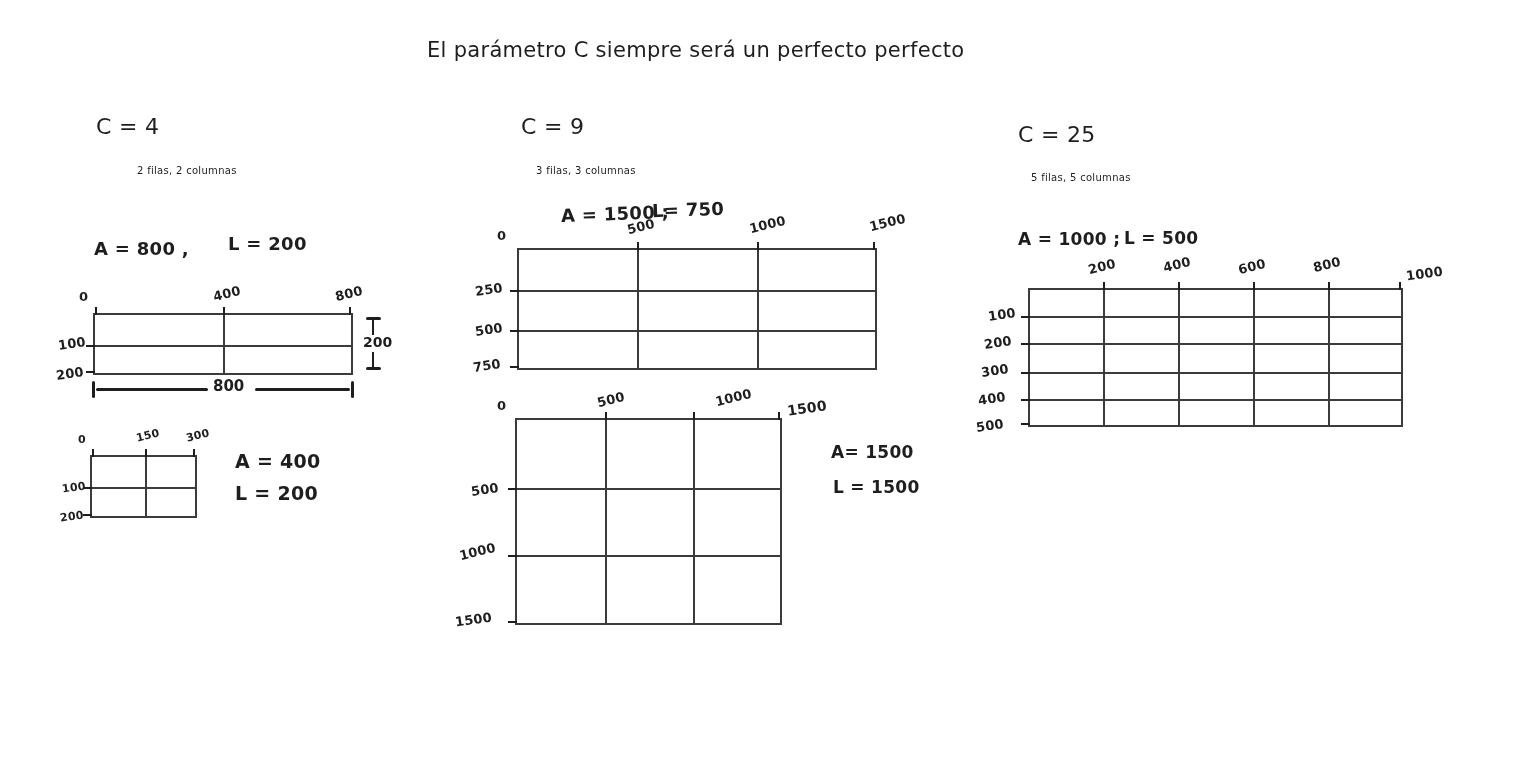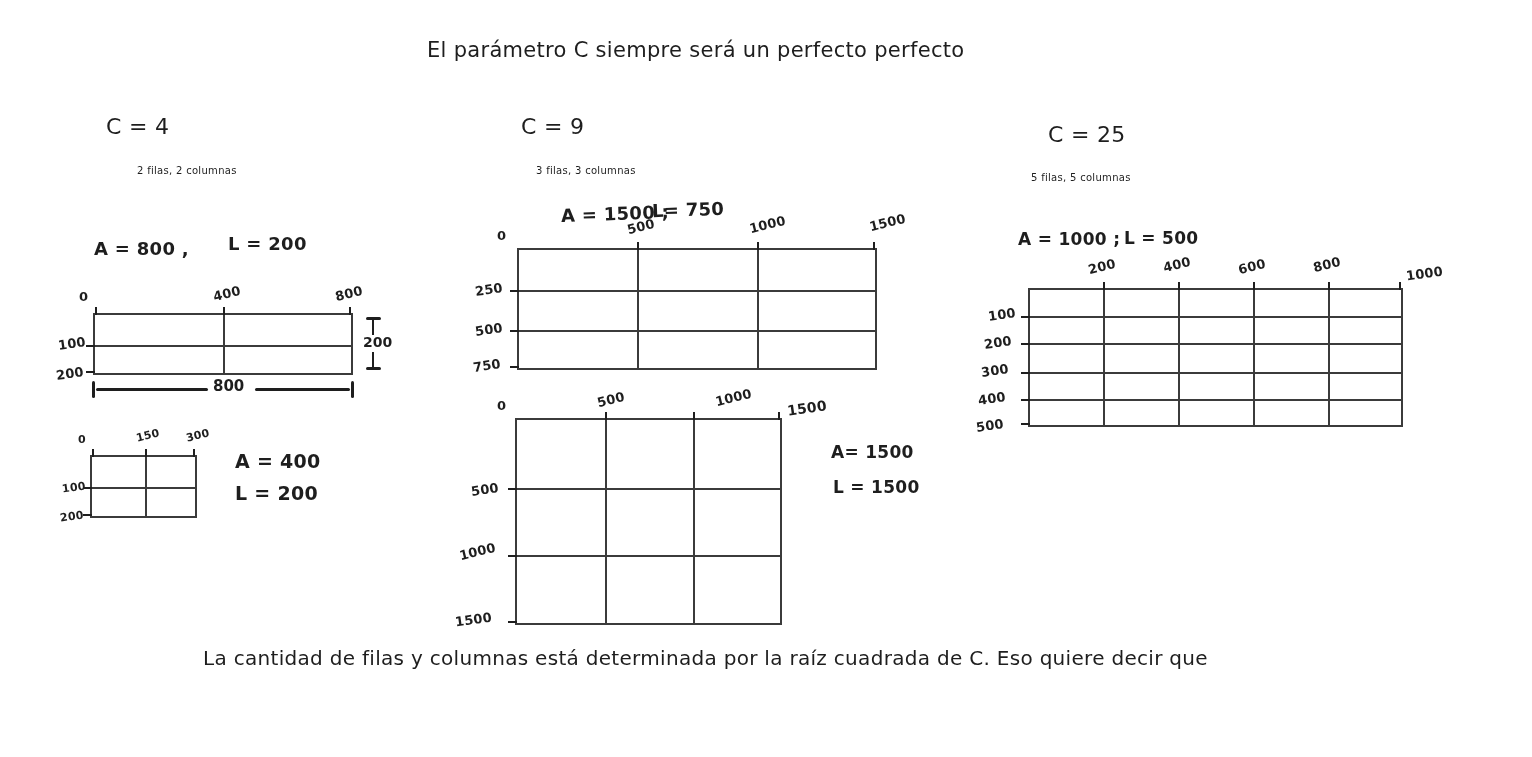--- a/index.html
+++ b/index.html
@@ -35,21 +35,21 @@
   .dim-line-h { position:absolute; height:3px; background:#1e1e1e; border-radius:2px; }
   .dim-label { position:absolute; font-weight:700; font-size:14px; white-space:nowrap; }
 </style>
 </head>
 <body>
 
 <div id="canvas">
 
   <div class="txt title" style="left:427px; top:38px;">El parámetro C siempre será un perfecto perfecto</div>
 
-  <div class="txt heading" style="left:106px; top:114px;">C = 4</div>
+  <div class="txt heading" style="left:96px; top:114px;">C = 4</div>
   <div class="txt subtitle" style="left:137px; top:165px;">2 filas, 2 columnas</div>
   <div class="txt params" style="left:94px; top:238px;">A = 800 ,</div>
   <div class="txt params" style="left:228px; top:233px;">L = 200</div>
 
   <div class="grid" style="left:93px; top:313px; width:260px; height:62px;">
     <div class="vline" style="left:128px;"></div>
     <div class="hline" style="top:30px;"></div>
     <div class="tick-t" style="left:0px;"></div>
     <div class="tick-t" style="left:128px;"></div>
     <div class="tick-t" style="left:254px;"></div>
@@ -135,21 +135,21 @@
     <div class="glabel slant" style="left:80px; top:-28px;">500</div>
     <div class="glabel slant" style="left:198px; top:-30px;">1000</div>
     <div class="glabel slant-sm" style="left:270px; top:-20px; font-size:14px;">1500</div>
     <div class="glabel slant-sm" style="left:-46px; top:62px;">500</div>
     <div class="glabel slant" style="left:-58px; top:124px;">1000</div>
     <div class="glabel slant-sm" style="left:-62px; top:192px;">1500</div>
   </div>
   <div class="txt params" style="left:831px; top:442px; font-size:17px;">A= 1500</div>
   <div class="txt params" style="left:833px; top:477px; font-size:17px;">L = 1500</div>
 
-  <div class="txt heading" style="left:1018px; top:122px;margin-left:30px;">C = 25</div>
+  <div class="txt heading" style="left:1018px; top:122px;">C = 25</div>
   <div class="txt subtitle" style="left:1031px; top:172px;">5 filas, 5 columnas</div>
   <div class="txt params" style="left:1018px; top:229px; font-size:17px;">A = 1000 ;</div>
   <div class="txt params" style="left:1124px; top:228px; font-size:17px;">L = 500</div>
 
   <div class="grid" style="left:1028px; top:288px; width:375px; height:139px;">
     <div class="vline" style="left:73px;"></div>
     <div class="vline" style="left:148px;"></div>
     <div class="vline" style="left:223px;"></div>
     <div class="vline" style="left:298px;"></div>
     <div class="hline" style="top:26px;"></div>
@@ -171,15 +171,14 @@
     <div class="glabel slant" style="left:208px; top:-31px;">600</div>
     <div class="glabel slant" style="left:283px; top:-33px;">800</div>
     <div class="glabel slant-sm" style="left:376px; top:-24px;">1000</div>
     <div class="glabel slant-sm" style="left:-42px; top:17px;">100</div>
     <div class="glabel slant-sm" style="left:-46px; top:45px;">200</div>
     <div class="glabel slant-sm" style="left:-49px; top:73px;">300</div>
     <div class="glabel slant-sm" style="left:-52px; top:101px;">400</div>
     <div class="glabel slant-sm" style="left:-54px; top:128px;">500</div>
   </div>
 
-  <div class="txt footer-line" style="left:203px; top:646px;">La cantidad de filas y columnas está determinada por la raíz cuadrada de C. Eso quiere decir que</div>
 
 </div>
 
 </body></html>

